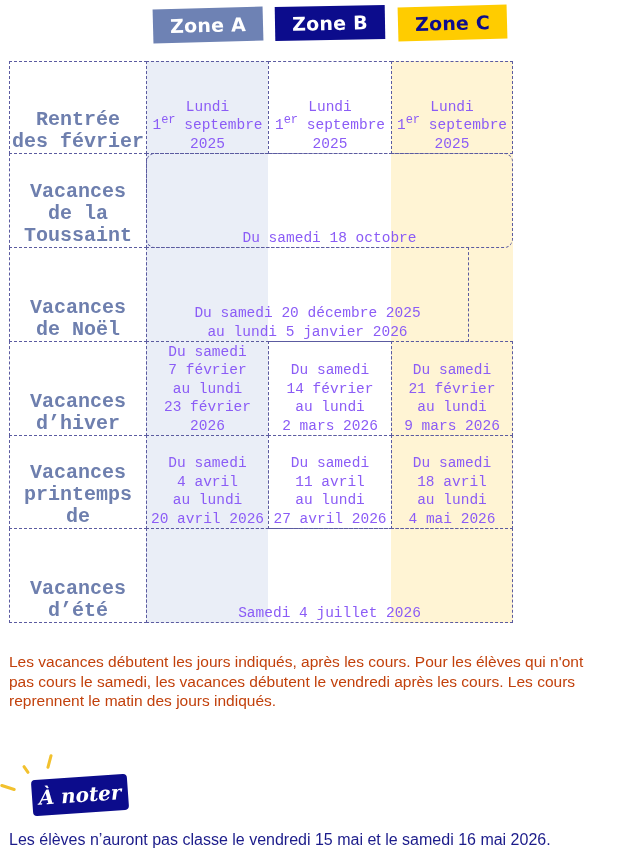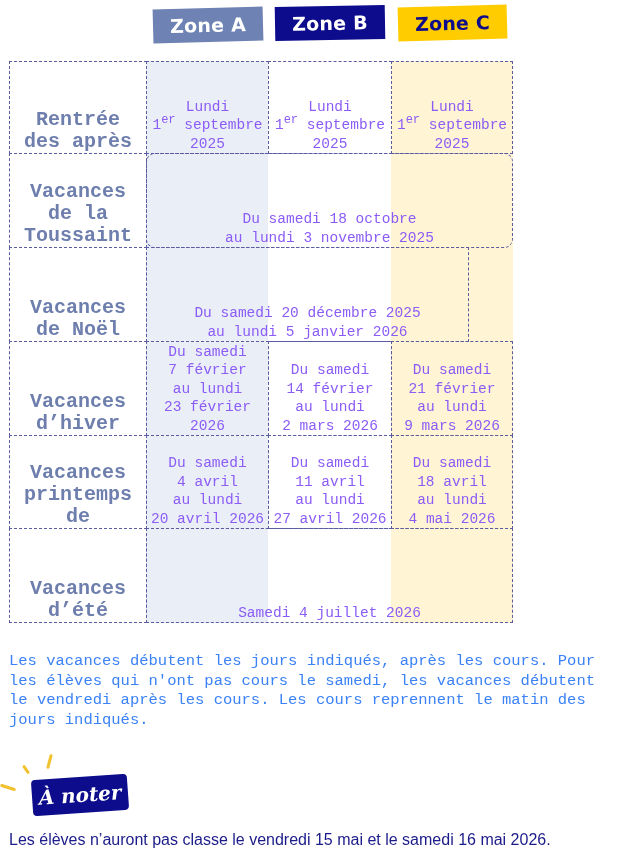--- a/index.html
+++ b/index.html
@@ -16,22 +16,22 @@
   .bg-a { left: 146px; width: 122px; background: #eaeef7; }
   .bg-c { left: 391px; width: 122px; background: #fff4d4; }
 
   .grid { position: absolute; left: 9px; top: 61px; width: 504px; height: 562px; }
   .cell { position: absolute; box-sizing: border-box; display: flex; align-items: flex-end; justify-content: center;
           text-align: center; border: 1.5px dashed #5b5ba0; font-family: Liberation Mono, monospace; }
   .label { color: #6e7fae; font-weight: bold; font-size: 20px; line-height: 22px; }
   .val { color: #8b5cf6; font-size: 14.5px; line-height: 18.5px; }
   sup { font-size: 12px; vertical-align: 6px; line-height: 0; }
 
-  .note { position: absolute; left: 9px; top: 652px; width: 600px; font-family: Liberation Mono, monospace;
-          font-size: 15.5px; line-height: 19.5px; color: #3b82f6; }
+  .note { position: absolute; left: 9px; top: 652px; width: 600px; font-family: Liberation Sans, sans-serif;
+          font-size: 15.5px; line-height: 19.5px; color: #c2410c; }
 
   .ray { position: absolute; background: #f2c12e; height: 3px; border-radius: 2px; }
   .anoter { position: absolute; left: 32px; top: 777px; width: 96px; height: 36px; background: #0c0c8c; border-radius: 4px;
             transform: rotate(-4deg); display: flex; align-items: center; justify-content: center; color: #ffffff;
             font-family: "DejaVu Serif", serif; font-weight: bold; font-style: italic; font-size: 20px; }
   .footer { position: absolute; left: 9px; top: 830px; width: 620px; font-family: "Liberation Sans", sans-serif;
             font-size: 16px; line-height: 20px; color: #1b1b8a; }
 </style>
 </head>
 <body>
@@ -41,21 +41,21 @@
 <div class="zone-tag zone-c">Zone C</div>
 
 <div class="bg-col bg-a"></div>
 <div class="bg-col bg-c"></div>
 
 <div class="grid">
 
   <div class="cell label" style="left:0;top:0;width:138px;height:93px;">
     <div>
         <div>Rentrée</div>
-        <div>des après</div>
+        <div>des février</div>
       </div>
   </div>
   <div class="cell val" style="left:137px;top:0;width:123px;height:93px;">
     <div>
         <div>Lundi</div>
       <div><span>1</span><sup>er</sup> <span>septembre</span></div>
       <div>2025</div>
       </div>
   </div>
   <div class="cell val" style="left:259px;top:0;width:124px;height:93px;">
@@ -76,21 +76,20 @@
   <div class="cell label" style="left:0;top:92px;width:138px;height:95px;">
     <div>
         <div>Vacances</div>
         <div>de la</div>
         <div>Toussaint</div>
       </div>
   </div>
   <div class="cell val" style="left:137px;top:92px;width:367px;height:95px;border-radius:9px;">
     <div>
         <div>Du samedi 18 octobre</div>
-        <div>au lundi 3 novembre 2025</div>
       </div>
   </div>
 
   <div class="cell label" style="left:0;top:186px;width:138px;height:95px;">
     <div>
         <div>Vacances</div>
         <div>de Noël</div>
       </div>
   </div>
   <div class="cell val" style="left:137px;top:186px;width:323px;height:95px;">

